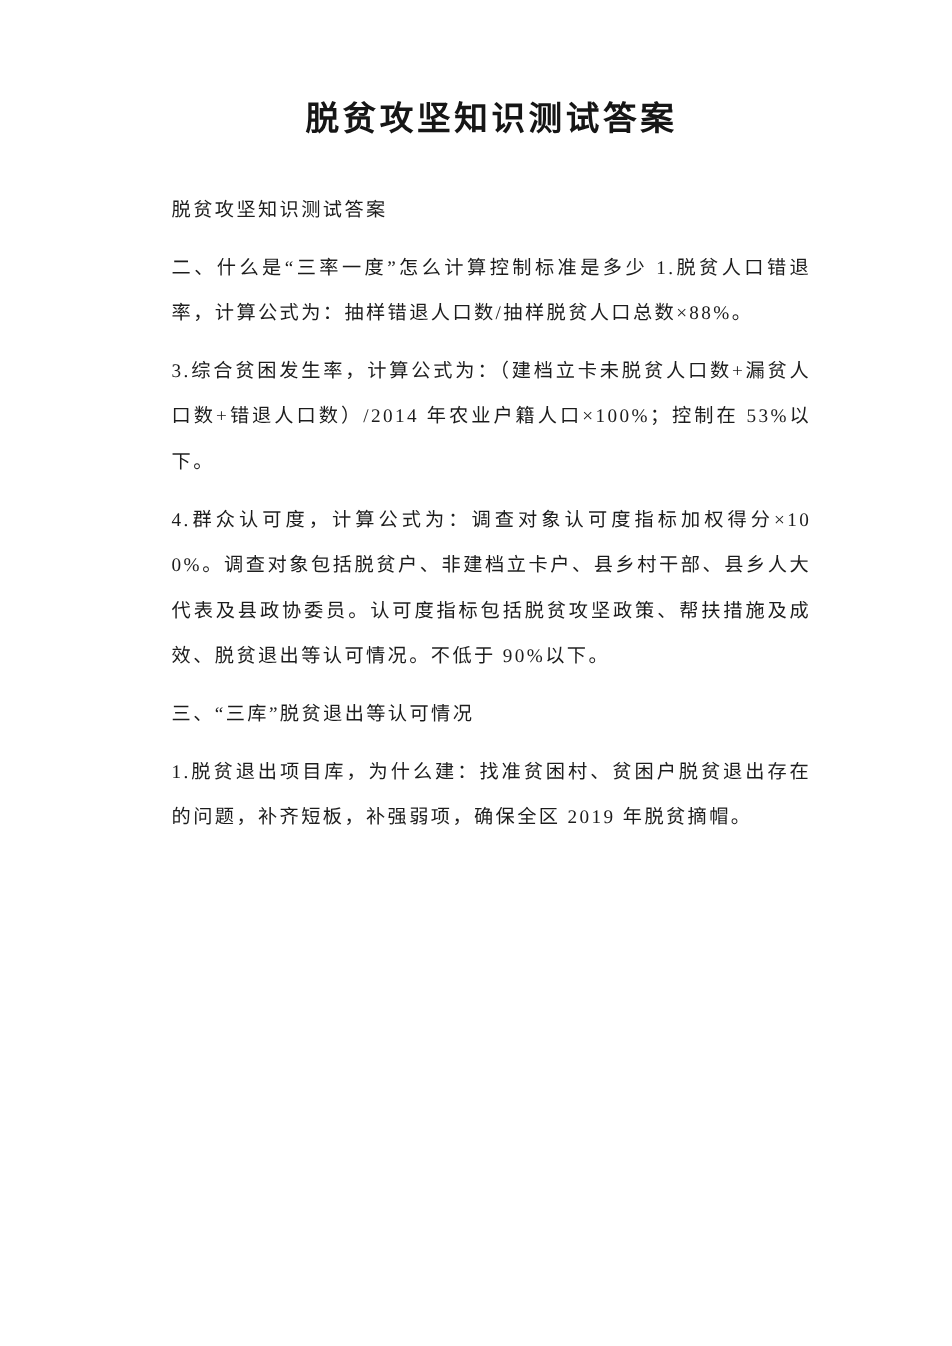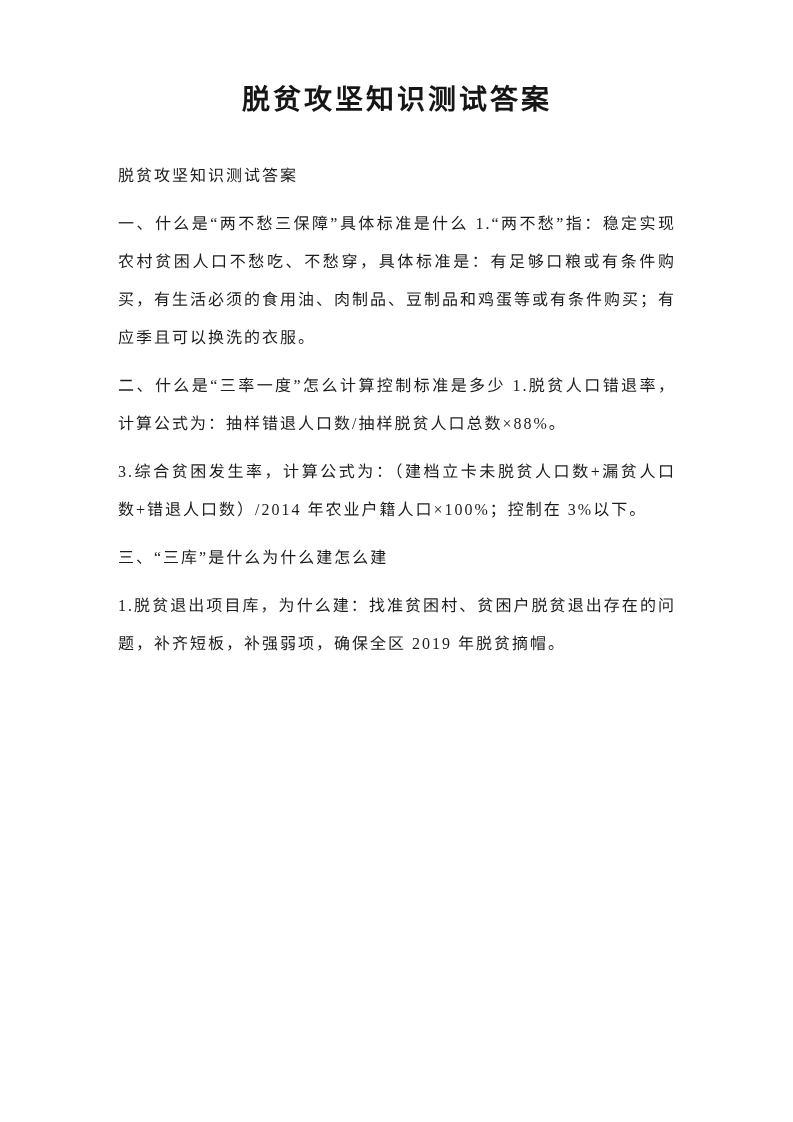--- a/index.html
+++ b/index.html
@@ -9,20 +9,21 @@
   }
   .page {
     position: relative;
     width: 793px;
     height: 1122px;
     background: #ffffff;
     overflow: hidden;
     font-family: "Liberation Serif", "DejaVu Serif", serif;
     color: #1c1c1c;
     box-sizing: border-box;
+    padding-left: 25px;
   }
   .content {
     box-sizing: border-box;
     padding: 80px 117px 0 118px;
   }
   .doc-title {
     margin: 0 0 38px 0;
     font-size: 28px;
     line-height: 39px;
     font-weight: 700;
@@ -43,20 +44,20 @@
   }
 </style>
 </head>
 <body>
 
 <div class="page">
   <div class="content">
     <h1 class="doc-title">脱贫攻坚知识测试答案</h1>
     <div class="doc-body" id="doc-body">
         <p>脱贫攻坚知识测试答案</p>
-        <p>一、什么是“两不愁三保障”具体标准是什么 1.“两不愁”指：稳定实现农村贫困人口不愁吃、不愁穿，具体标准是：有足够口粮或有条件购买，有生活必须的食用油、肉制品、豆制品和鸡蛋等或有条件购买；有应季且可以换洗的衣服。</p>
         <p>二、什么是“三率一度”怎么计算控制标准是多少 1.脱贫人口错退率，计算公式为：抽样错退人口数/抽样脱贫人口总数×88%。</p>
-        <p>3.综合贫困发生率，计算公式为：（建档立卡未脱贫人口数+漏贫人口数+错退人口数）/2014 年农业户籍人口×100%；控制在 3%以下。</p>
-        <p>三、“三库”是什么为什么建怎么建</p>
+        <p>3.综合贫困发生率，计算公式为：（建档立卡未脱贫人口数+漏贫人口数+错退人口数）/2014 年农业户籍人口×100%；控制在 53%以下。</p>
+        <p>4.群众认可度，计算公式为：调查对象认可度指标加权得分×100%。调查对象包括脱贫户、非建档立卡户、县乡村干部、县乡人大代表及县政协委员。认可度指标包括脱贫攻坚政策、帮扶措施及成效、脱贫退出等认可情况。不低于 90%以下。</p>
+        <p>三、“三库”脱贫退出等认可情况</p>
         <p>1.脱贫退出项目库，为什么建：找准贫困村、贫困户脱贫退出存在的问题，补齐短板，补强弱项，确保全区 2019 年脱贫摘帽。</p>
       </div>
   </div>
 </div>
 
 </body></html>

